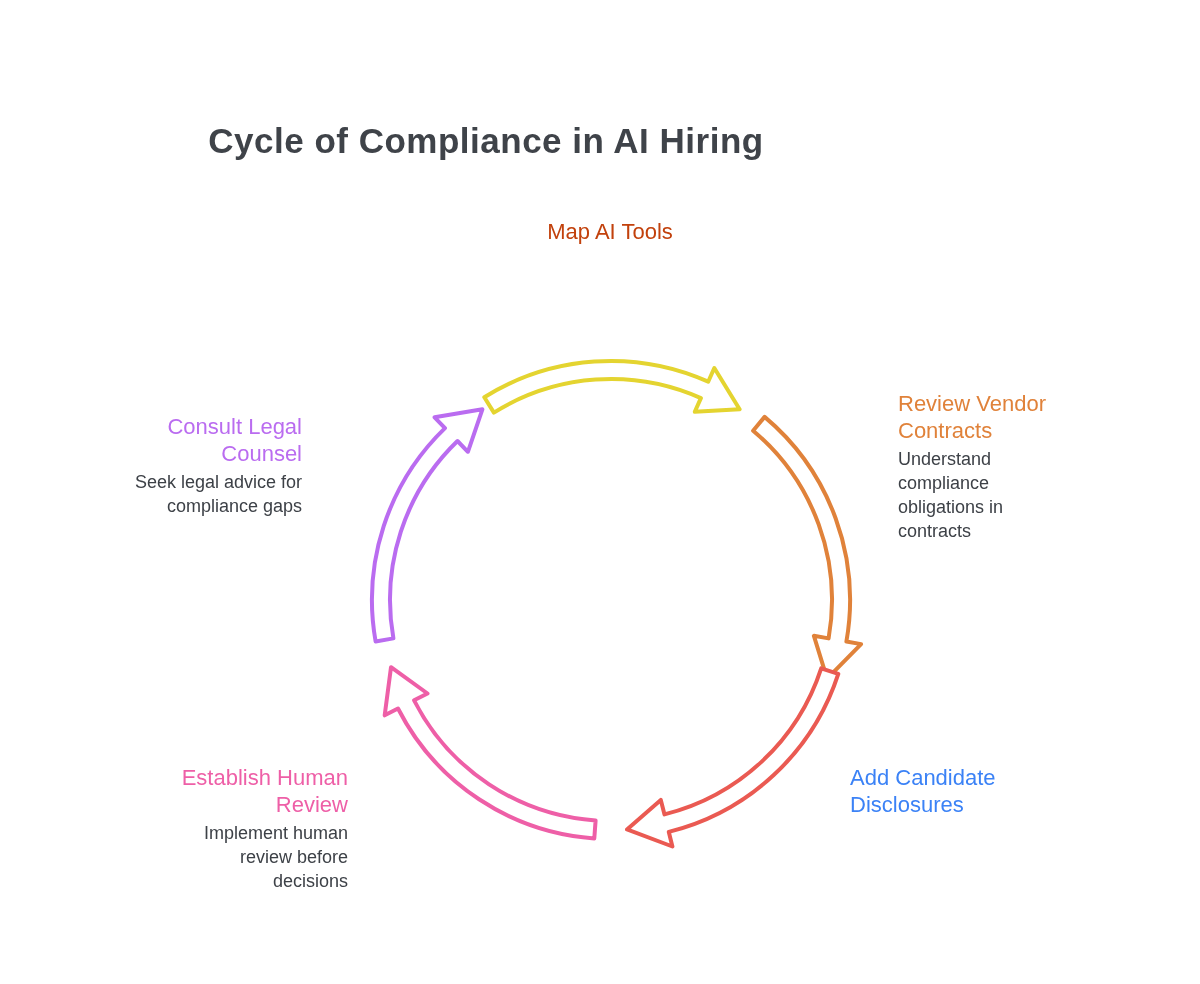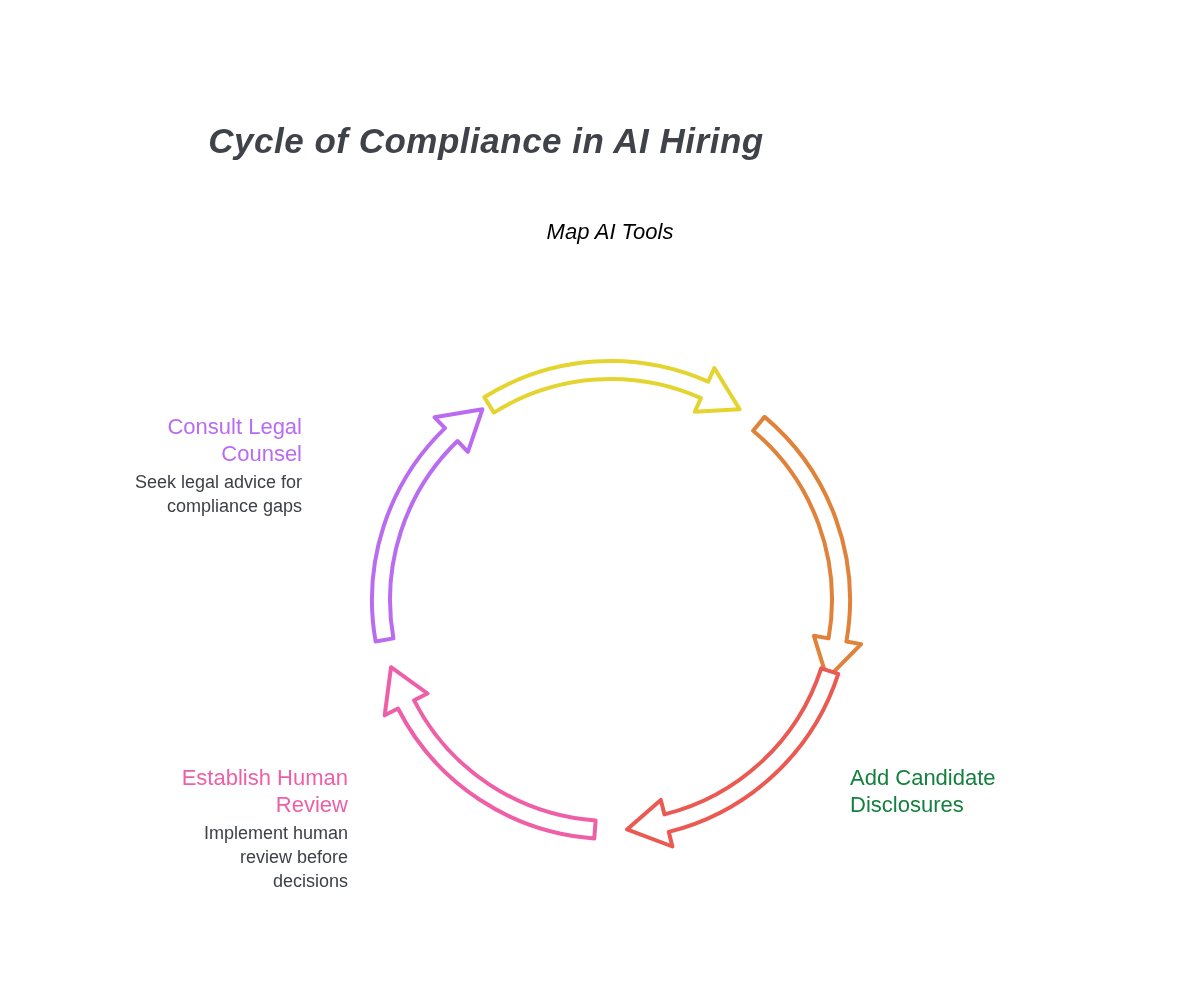--- a/index.html
+++ b/index.html
@@ -17,21 +17,20 @@
   }
   #diagram-title {
     position: absolute;
     top: 98px;
     left: 0;
     width: 972px;
     text-align: center;
     font-size: 35px;
     font-weight: 700;
     letter-spacing: 0.5px;
-    font-style: italic;
   }
   #cycle-svg {
     position: absolute;
     left: 0;
     top: 0;
   }
   .stage {
     position: absolute;
   }
   .stage .label {
@@ -60,26 +59,34 @@
 
   <svg id="cycle-svg" width="1200" height="984" viewBox="0 0 1200 984">
       <path d="M484.3,397.3 A239,239 0 0 1 708.2,381.7 L714.3,368.0 L739.6,409.3 L694.8,411.8 L700.9,398.1 A221,221 0 0 0 493.9,412.6 Z" fill="#ffffff" stroke="#e4d430" stroke-width="4" stroke-linejoin="round"></path>
       <path d="M764.6,416.9 A239,239 0 0 1 846.4,641.5 L861.1,644.1 L827.1,678.7 L813.9,635.8 L828.6,638.4 A221,221 0 0 0 753.1,430.7 Z" fill="#ffffff" stroke="#e0823a" stroke-width="4" stroke-linejoin="round"></path>
       <path d="M838.3,673.9 A239,239 0 0 1 668.8,831.9 L672.4,846.5 L627.0,829.4 L660.8,799.9 L664.5,814.4 A221,221 0 0 0 821.2,668.3 Z" fill="#ffffff" stroke="#ea5a52" stroke-width="4" stroke-linejoin="round"></path>
       <path d="M594.3,838.4 A239,239 0 0 1 398.0,708.5 L384.7,715.3 L391.0,667.2 L427.5,693.5 L414.1,700.3 A221,221 0 0 0 595.6,820.5 Z" fill="#ffffff" stroke="#ee5fa7" stroke-width="4" stroke-linejoin="round"></path>
       <path d="M375.6,641.5 A239,239 0 0 1 445.0,428.1 L434.6,417.3 L482.4,409.3 L467.9,451.8 L457.5,441.0 A221,221 0 0 0 393.4,638.4 Z" fill="#ffffff" stroke="#ba6cf0" stroke-width="4" stroke-linejoin="round"></path>
     </svg>
 
   <div class="stage" id="stage-0">
-    <div class="label" style="color: #000000; font-style: italic;">Map AI Tools</div>
+    <div class="label" style="color: #c2410c;">Map AI Tools</div>
   </div>
 
+  <div class="stage" id="stage-1">
+    <div class="label" style="color: rgb(224, 130, 58);">Review Vendor
+Contracts</div>
+    <div class="desc" style="color: rgb(61, 65, 71);">Understand
+compliance
+obligations in
+contracts</div>
+  </div>
 
   <div class="stage" id="stage-2">
-    <div class="label" style="color: #15803d;">Add Candidate
+    <div class="label" style="color: #3b82f6;">Add Candidate
 Disclosures</div>
   </div>
 
   <div class="stage" id="stage-4">
     <div class="label" style="color: rgb(186, 108, 240);">Consult Legal
 Counsel</div>
     <div class="desc" style="color: rgb(61, 65, 71);">Seek legal advice for
 compliance gaps</div>
   </div>
 

